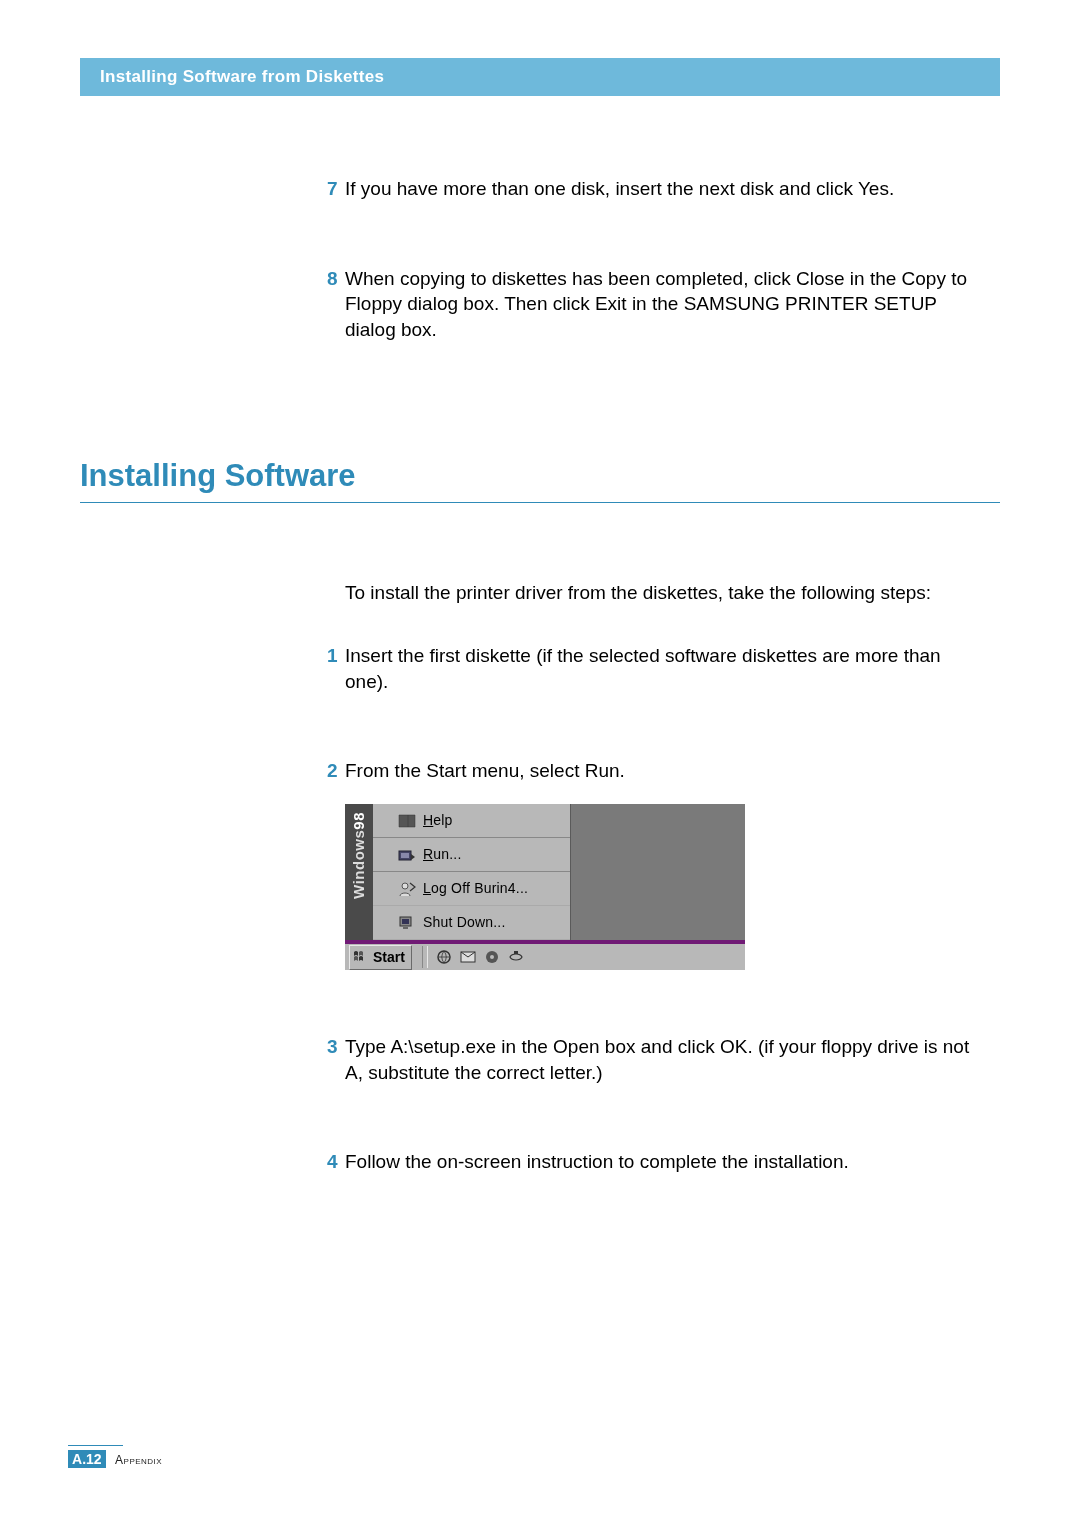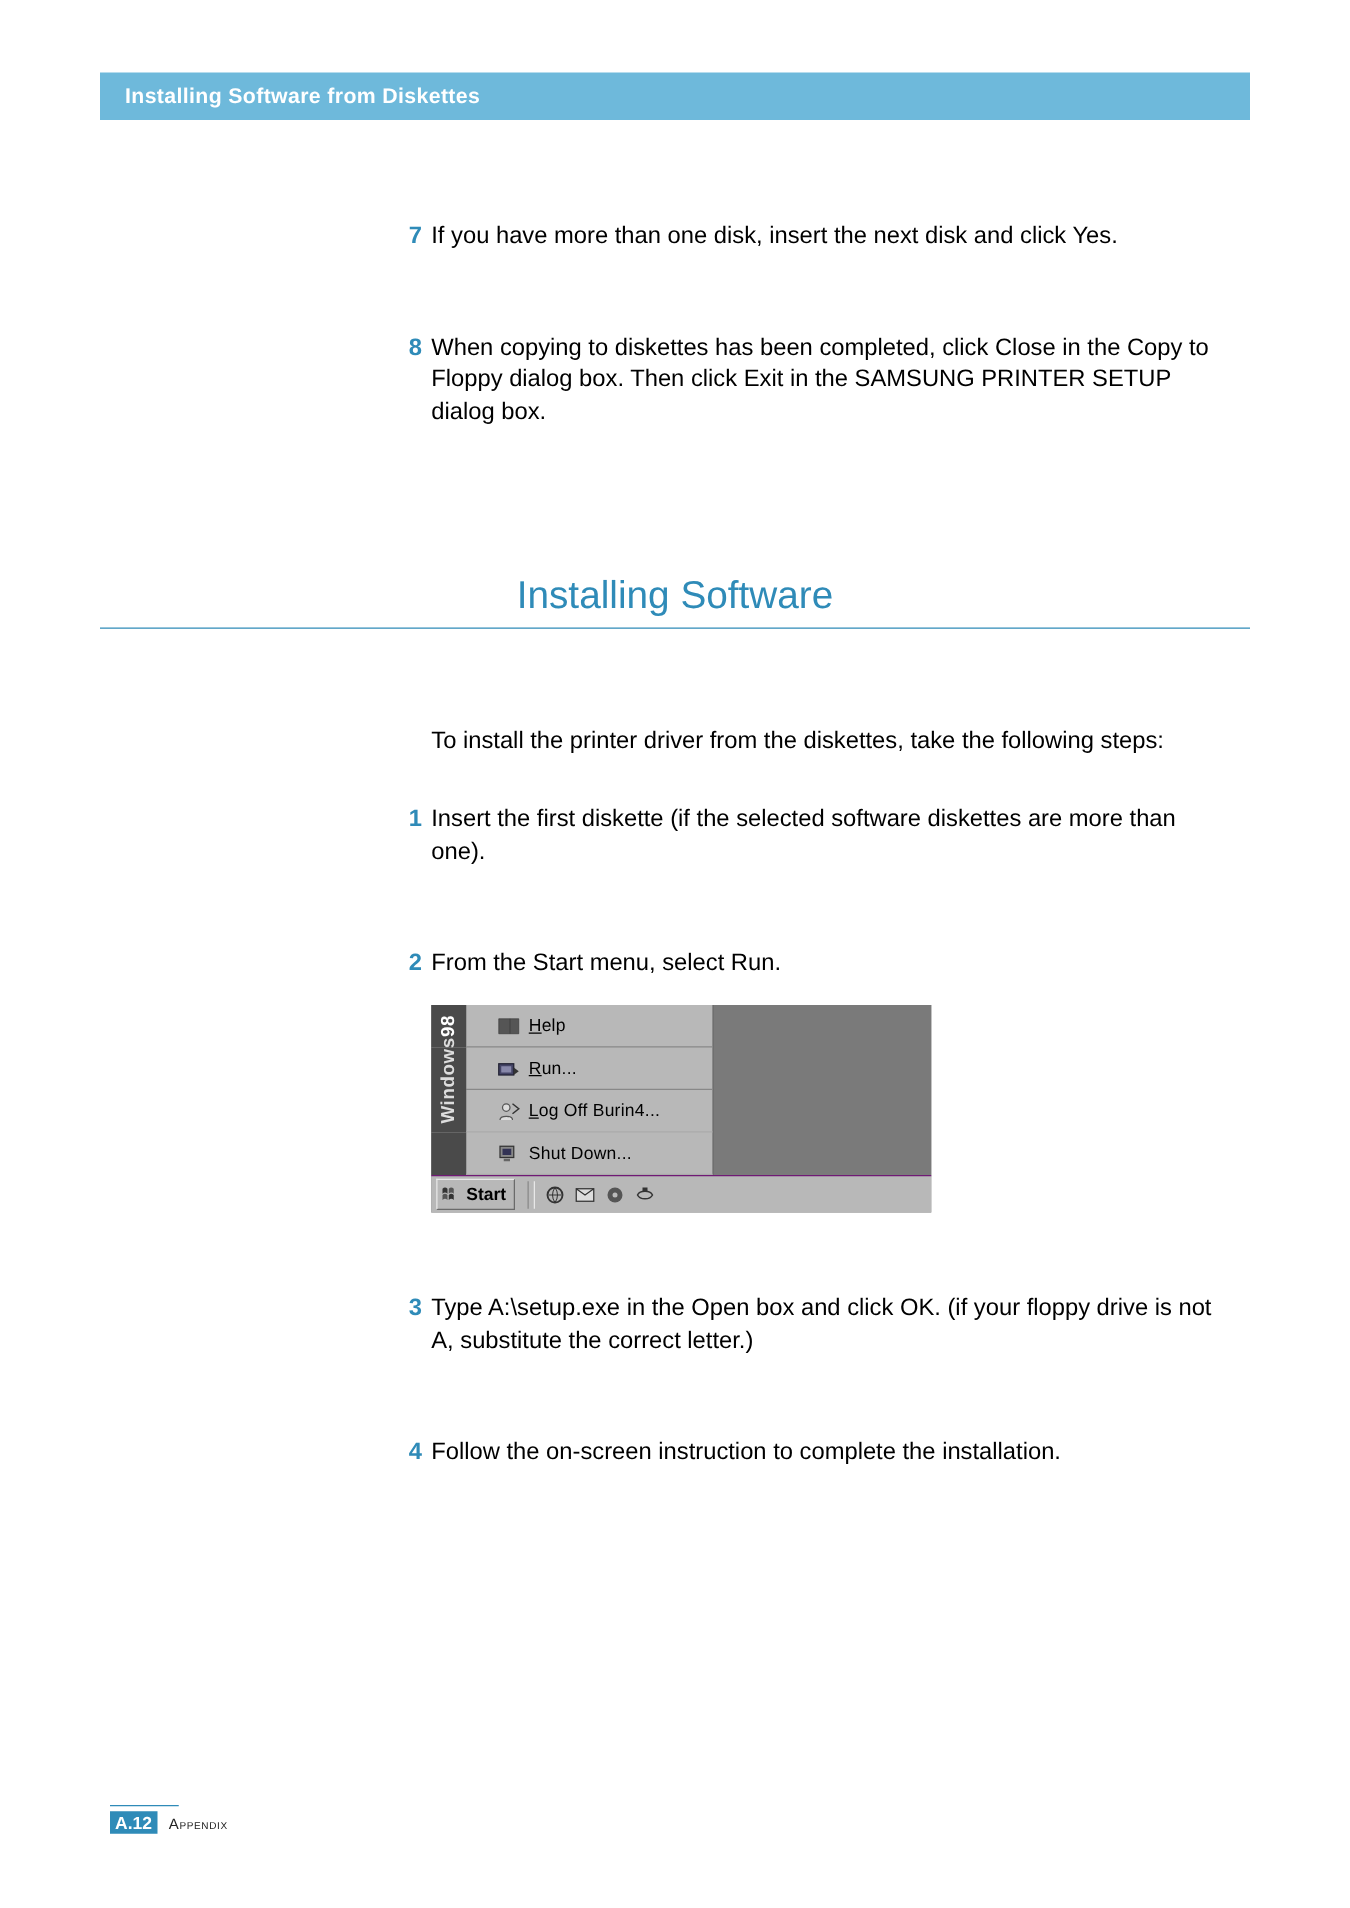--- a/index.html
+++ b/index.html
@@ -39,27 +39,26 @@
   .num-item .num {
     position: absolute;
     left: -18px;
     top: 0;
     color: #2f8bb8;
     font-weight: bold;
     font-size: 19px;
   }
   .section-heading {
     color: #2f8bb8;
-    font-weight: normal;
+    font-weight: bold;
     font-size: 31px;
     margin-top: 115px;
     border-bottom: 1px solid #2f8bb8;
     padding-bottom: 8px;
     margin-bottom: 0;
-    text-align: center;
   }
   .figure {
     margin-top: 20px;
     width: 400px;
     background: #7a7a7a;
     padding: 0;
   }
   .start-menu {
     width: 225px;
     background: #b8b8b8;
@@ -98,21 +97,21 @@
     justify-content: center;
   }
   .menu-label { letter-spacing: 0.2px; }
   .underline-first::first-letter { text-decoration: underline; }
   .taskbar {
     background: #b8b8b8;
     height: 30px;
     display: flex;
     align-items: center;
     padding: 0 4px;
-    border-top: 1px solid #701a75;
+    border-top: 4px solid #701a75;
     width: 400px;
     box-sizing: border-box;
   }
   .start-btn {
     display: flex;
     align-items: center;
     background: #b8b8b8;
     border: 1px solid #6a6a6a;
     border-top-color: #e8e8e8;
     border-left-color: #e8e8e8;
@@ -134,21 +133,21 @@
     color: #ddd;
     font-weight: bold;
     font-size: 15px;
     writing-mode: vertical-rl;
     transform: rotate(180deg);
     letter-spacing: 0.5px;
   }
   .vband-text .light { color: #fff; }
   .footer {
     position: absolute;
-    left: 88px;
+    left: 68px;
     bottom: 58px;
   }
   .footer-line {
     border-top: 1px solid #2f8bb8;
     width: 55px;
     margin-bottom: 4px;
   }
   .page-badge {
     display: inline-block;
     background: #2f8bb8;

